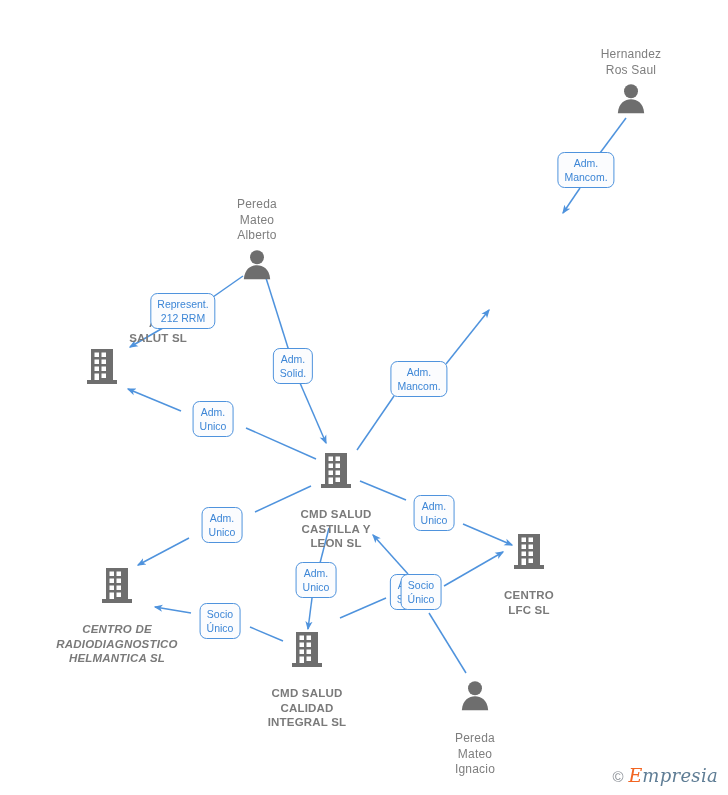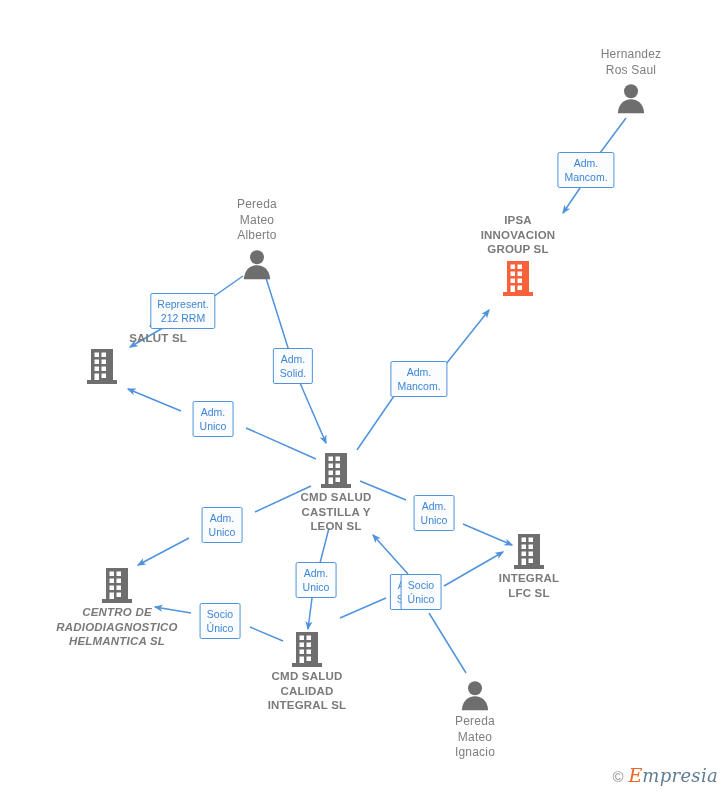--- a/index.html
+++ b/index.html
@@ -8,32 +8,32 @@
     font-family:"Liberation Sans","DejaVu Sans",sans-serif;
     -webkit-font-smoothing:antialiased;
   }
   #graph{position:absolute;left:0;top:0;width:728px;height:795px;}
   svg.edges{position:absolute;left:0;top:0;width:728px;height:795px;pointer-events:none;}
 
   
   .node{position:absolute;transform:translate(-50%,0);text-align:center;width:170px;}
   .node .icon{display:block;margin:0 auto;}
   .node .caption{
-    display:block;margin-top:2px;
+    display:block;margin-top:19px;
     font-size:11.5px;font-weight:bold;color:#7a7a7a;
     line-height:14.5px;letter-spacing:.2px;white-space:pre-line;
   }
   .node.person .caption{font-weight:normal;color:#7e7e7e;font-size:12px;line-height:15.5px;}
   .node.caption-top .caption{margin-top:0;margin-bottom:3px;}
   .node.highlight .caption{color:#7a7a7a;}
 
   
   .elabel{
     position:absolute;transform:translate(-50%,-50%);
-    background:#fbfcfe;border:1.4px solid #4f93dd;border-radius:2px;
+    background:#fbfcfe;border:1.4px solid #4f93dd;border-radius:7px;
     color:#3d86d6;font-size:10.5px;line-height:14px;font-weight:normal;
     padding:3px 6px;text-align:center;white-space:pre-line;
     box-sizing:border-box;
   }
   .elabel.behind{z-index:1;color:#3d86d6;}
   .elabel.front{z-index:3;}
 
   
   #watermark{
     position:absolute;right:10px;bottom:8px;
@@ -100,39 +100,20 @@
 
   <div class="node person caption-top" style="left:631px;top:47px;">
     <span class="caption">Hernandez
 Ros Saul</span>
     <svg class="icon" width="34" height="34" viewBox="0 0 40 40">
       <circle cx="20" cy="12" r="8.2" fill="#6e6e6e"></circle>
       <path d="M4.5 38 C5.5 25.5 13 21.5 20 21.5 C27 21.5 34.5 25.5 35.5 38 Z" fill="#6e6e6e"></path>
     </svg>
   </div>
 
-  <div class="node company caption-top highlight" style="left:518px;top:213px;">
-    <span class="caption">IPSA
-INNOVACION
-GROUP  SL</span>
-    <svg class="icon" width="30" height="36" viewBox="0 0 30 36">
-      <rect x="4" y="1" width="22" height="31" fill="#f9613a"></rect>
-      <rect x="0" y="32" width="30" height="4" fill="#f9613a"></rect>
-      <g fill="#ffffff">
-        <rect x="7.5" y="4.5" width="4.5" height="4.5"></rect>
-        <rect x="14.5" y="4.5" width="4.5" height="4.5"></rect>
-        <rect x="7.5" y="11.5" width="4.5" height="4.5"></rect>
-        <rect x="14.5" y="11.5" width="4.5" height="4.5"></rect>
-        <rect x="7.5" y="18.5" width="4.5" height="4.5"></rect>
-        <rect x="14.5" y="18.5" width="4.5" height="4.5"></rect>
-        <rect x="7.5" y="25.5" width="4.5" height="6.5"></rect>
-        <rect x="14.5" y="25.5" width="4.5" height="4.5"></rect>
-      </g>
-    </svg>
-  </div>
 
   <div class="node person caption-top" style="left:257px;top:197px;">
     <span class="caption">Pereda
 Mateo
 Alberto</span>
     <svg class="icon" width="34" height="34" viewBox="0 0 40 40">
       <circle cx="20" cy="12" r="8.2" fill="#6e6e6e"></circle>
       <path d="M4.5 38 C5.5 25.5 13 21.5 20 21.5 C27 21.5 34.5 25.5 35.5 38 Z" fill="#6e6e6e"></path>
     </svg>
   </div>
@@ -184,21 +165,21 @@
         <rect x="7.5" y="4.5" width="4.5" height="4.5"></rect>
         <rect x="14.5" y="4.5" width="4.5" height="4.5"></rect>
         <rect x="7.5" y="11.5" width="4.5" height="4.5"></rect>
         <rect x="14.5" y="11.5" width="4.5" height="4.5"></rect>
         <rect x="7.5" y="18.5" width="4.5" height="4.5"></rect>
         <rect x="14.5" y="18.5" width="4.5" height="4.5"></rect>
         <rect x="7.5" y="25.5" width="4.5" height="6.5"></rect>
         <rect x="14.5" y="25.5" width="4.5" height="4.5"></rect>
       </g>
     </svg>
-    <span class="caption">INTEGRAL
+    <span class="caption">CENTRO
 LFC  SL</span>
   </div>
 
   <div class="node company" style="left:117px;top:567px;font-style:italic;">
     <svg class="icon" width="30" height="36" viewBox="0 0 30 36">
       <rect x="4" y="1" width="22" height="31" fill="#6e6e6e"></rect>
       <rect x="0" y="32" width="30" height="4" fill="#6e6e6e"></rect>
       <g fill="#ffffff">
         <rect x="7.5" y="4.5" width="4.5" height="4.5"></rect>
         <rect x="14.5" y="4.5" width="4.5" height="4.5"></rect>

